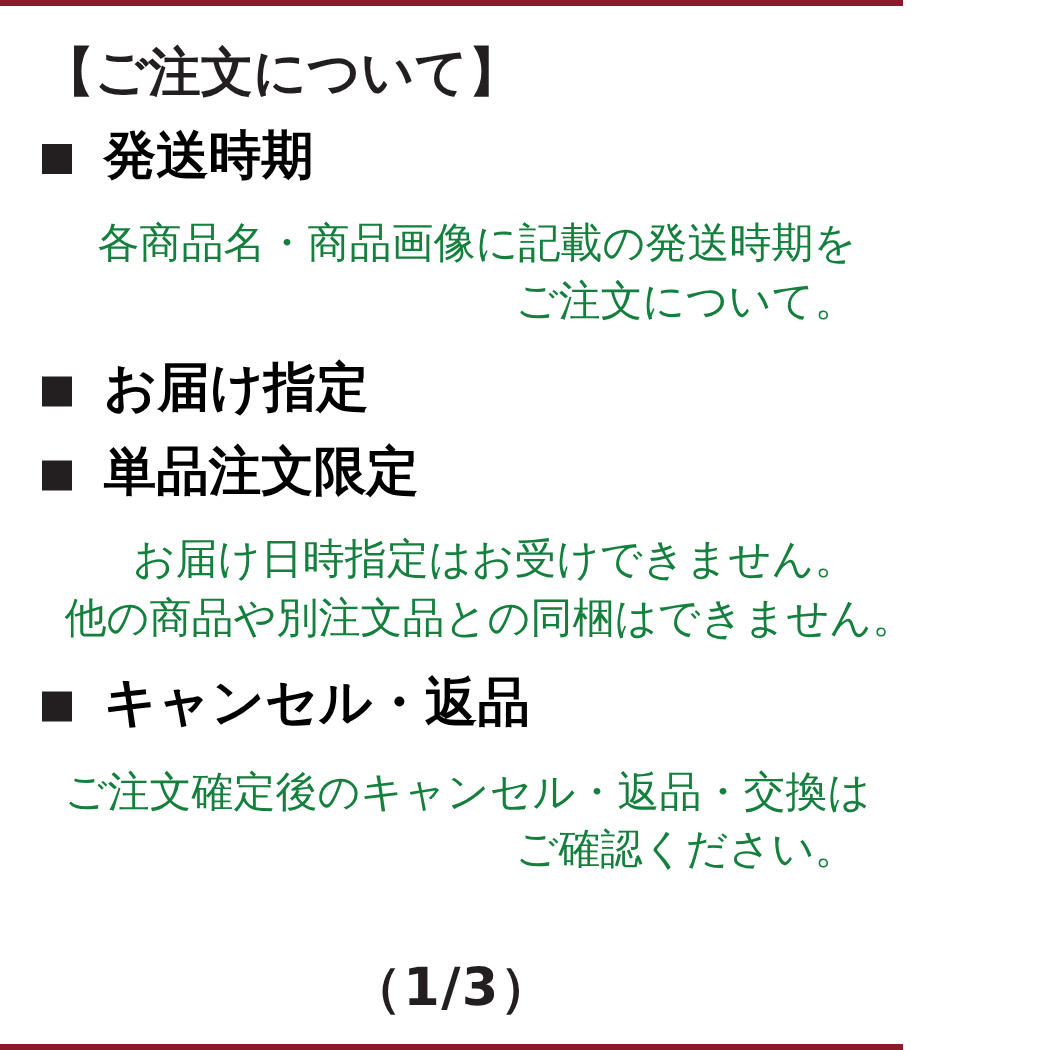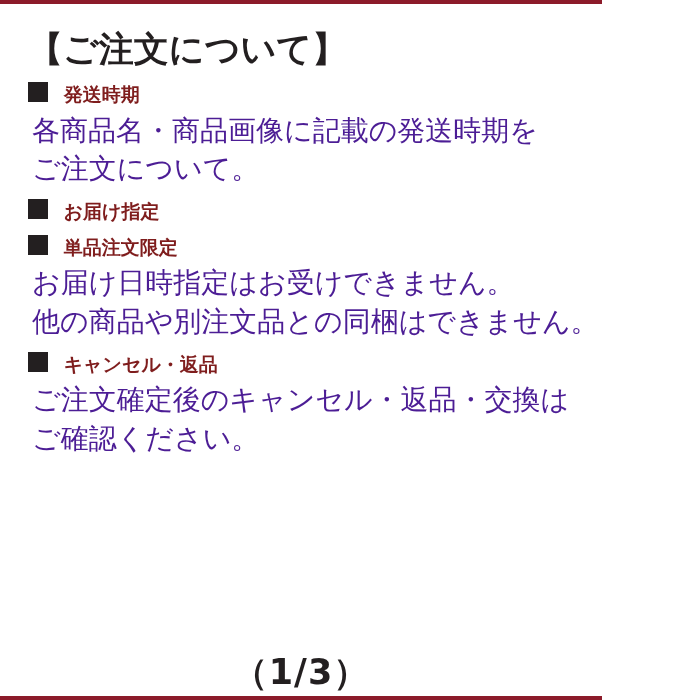--- a/index.html
+++ b/index.html
@@ -34,51 +34,52 @@
     line-height: 1.12;
     color: #231f20;
     letter-spacing: 0px;
     margin: 0 0 12px 0;
     white-space: nowrap;
   }
   .section {
     margin-bottom: 9px;
   }
   .section-heading {
-    font-size: 19px;
+    font-size: 35px;
     font-weight: bold;
     line-height: 1.35;
-    color: #7f1d1d;
+    color: #000000;
     margin: 0 0 1px 0;
     white-space: nowrap;
   }
   .sq {
     display: inline-block;
     width: 20px;
     height: 20px;
     background: #231f20;
     margin-right: 9px;
     position: relative;
     top: 1px;
   }
   .section-body {
     font-size: 28px;
     line-height: 1.38;
-    color: #4c1d95;
-    margin: 4px;
+    color: #15803d;
+    margin: 15px;
+    text-align: right;
   }
   .section-body .line {
     display: block;
     white-space: nowrap;
   }
   .pager {
     position: absolute;
     left: 0;
     right: 0;
-    bottom: 0;
+    bottom: 14px;
     text-align: center;
     font-size: 35px;
     font-weight: bold;
     color: #231f20;
     letter-spacing: 1px;
   }
 </style>
 </head>
 <body>
 

